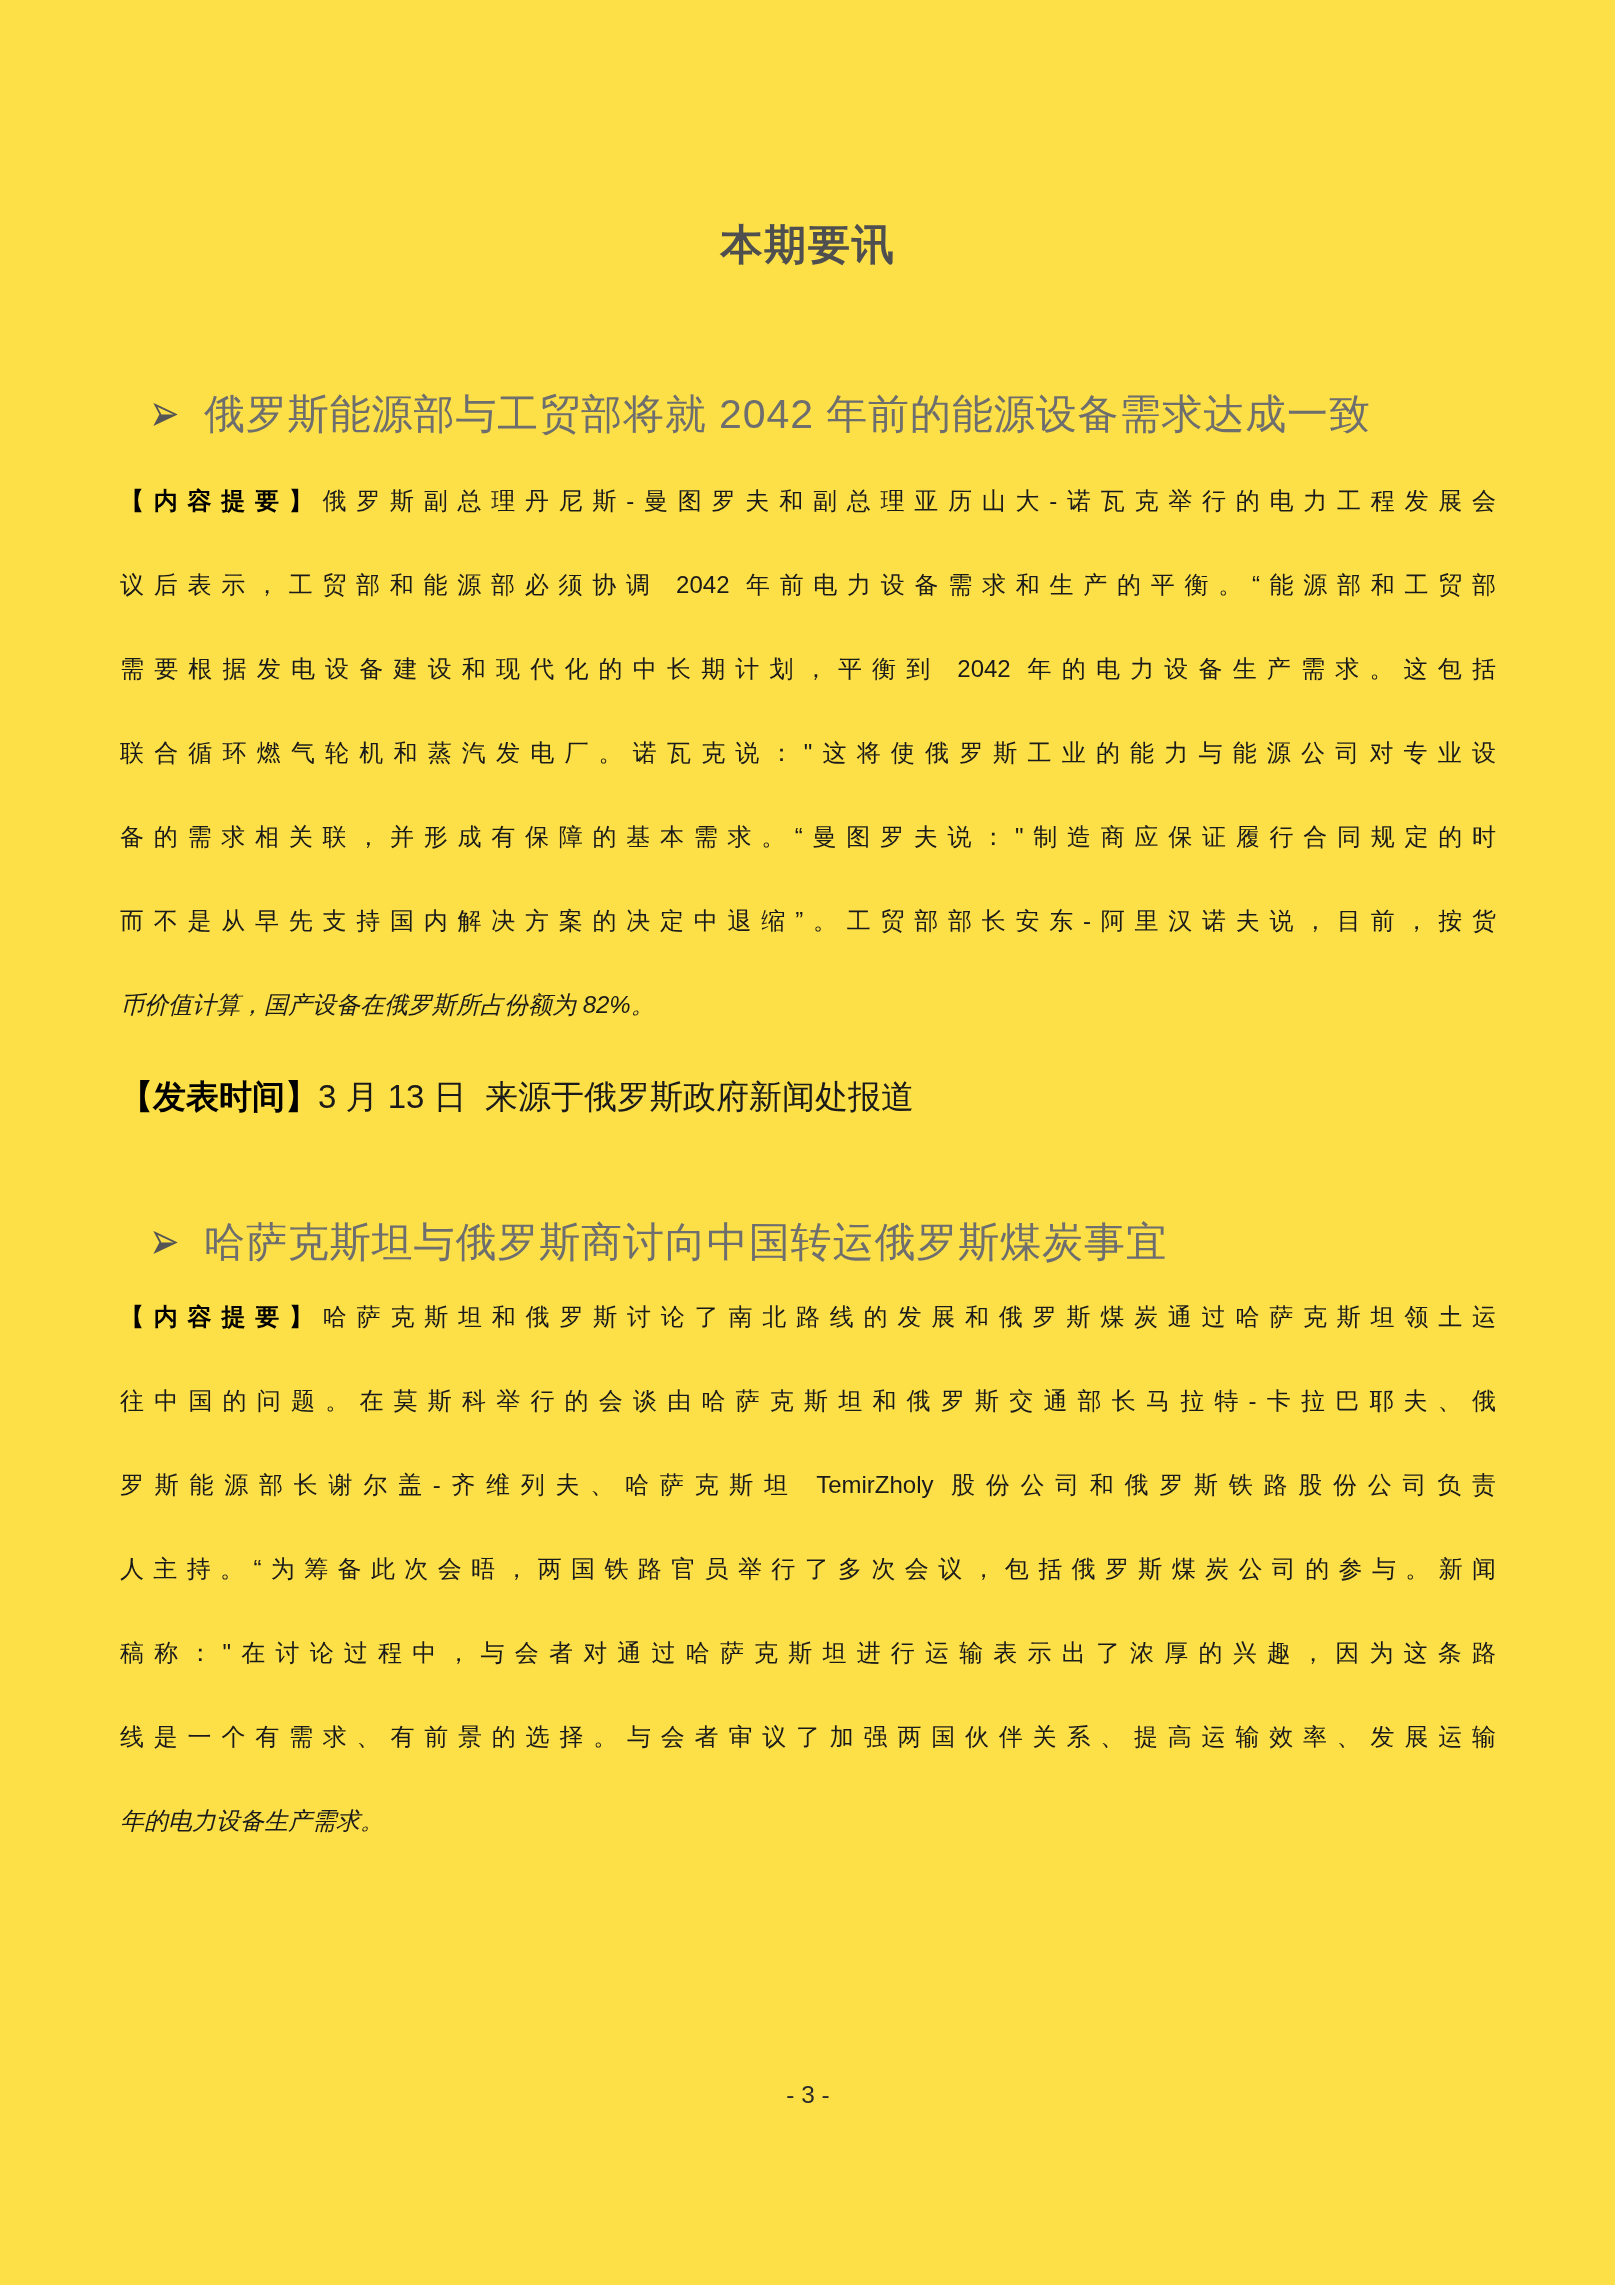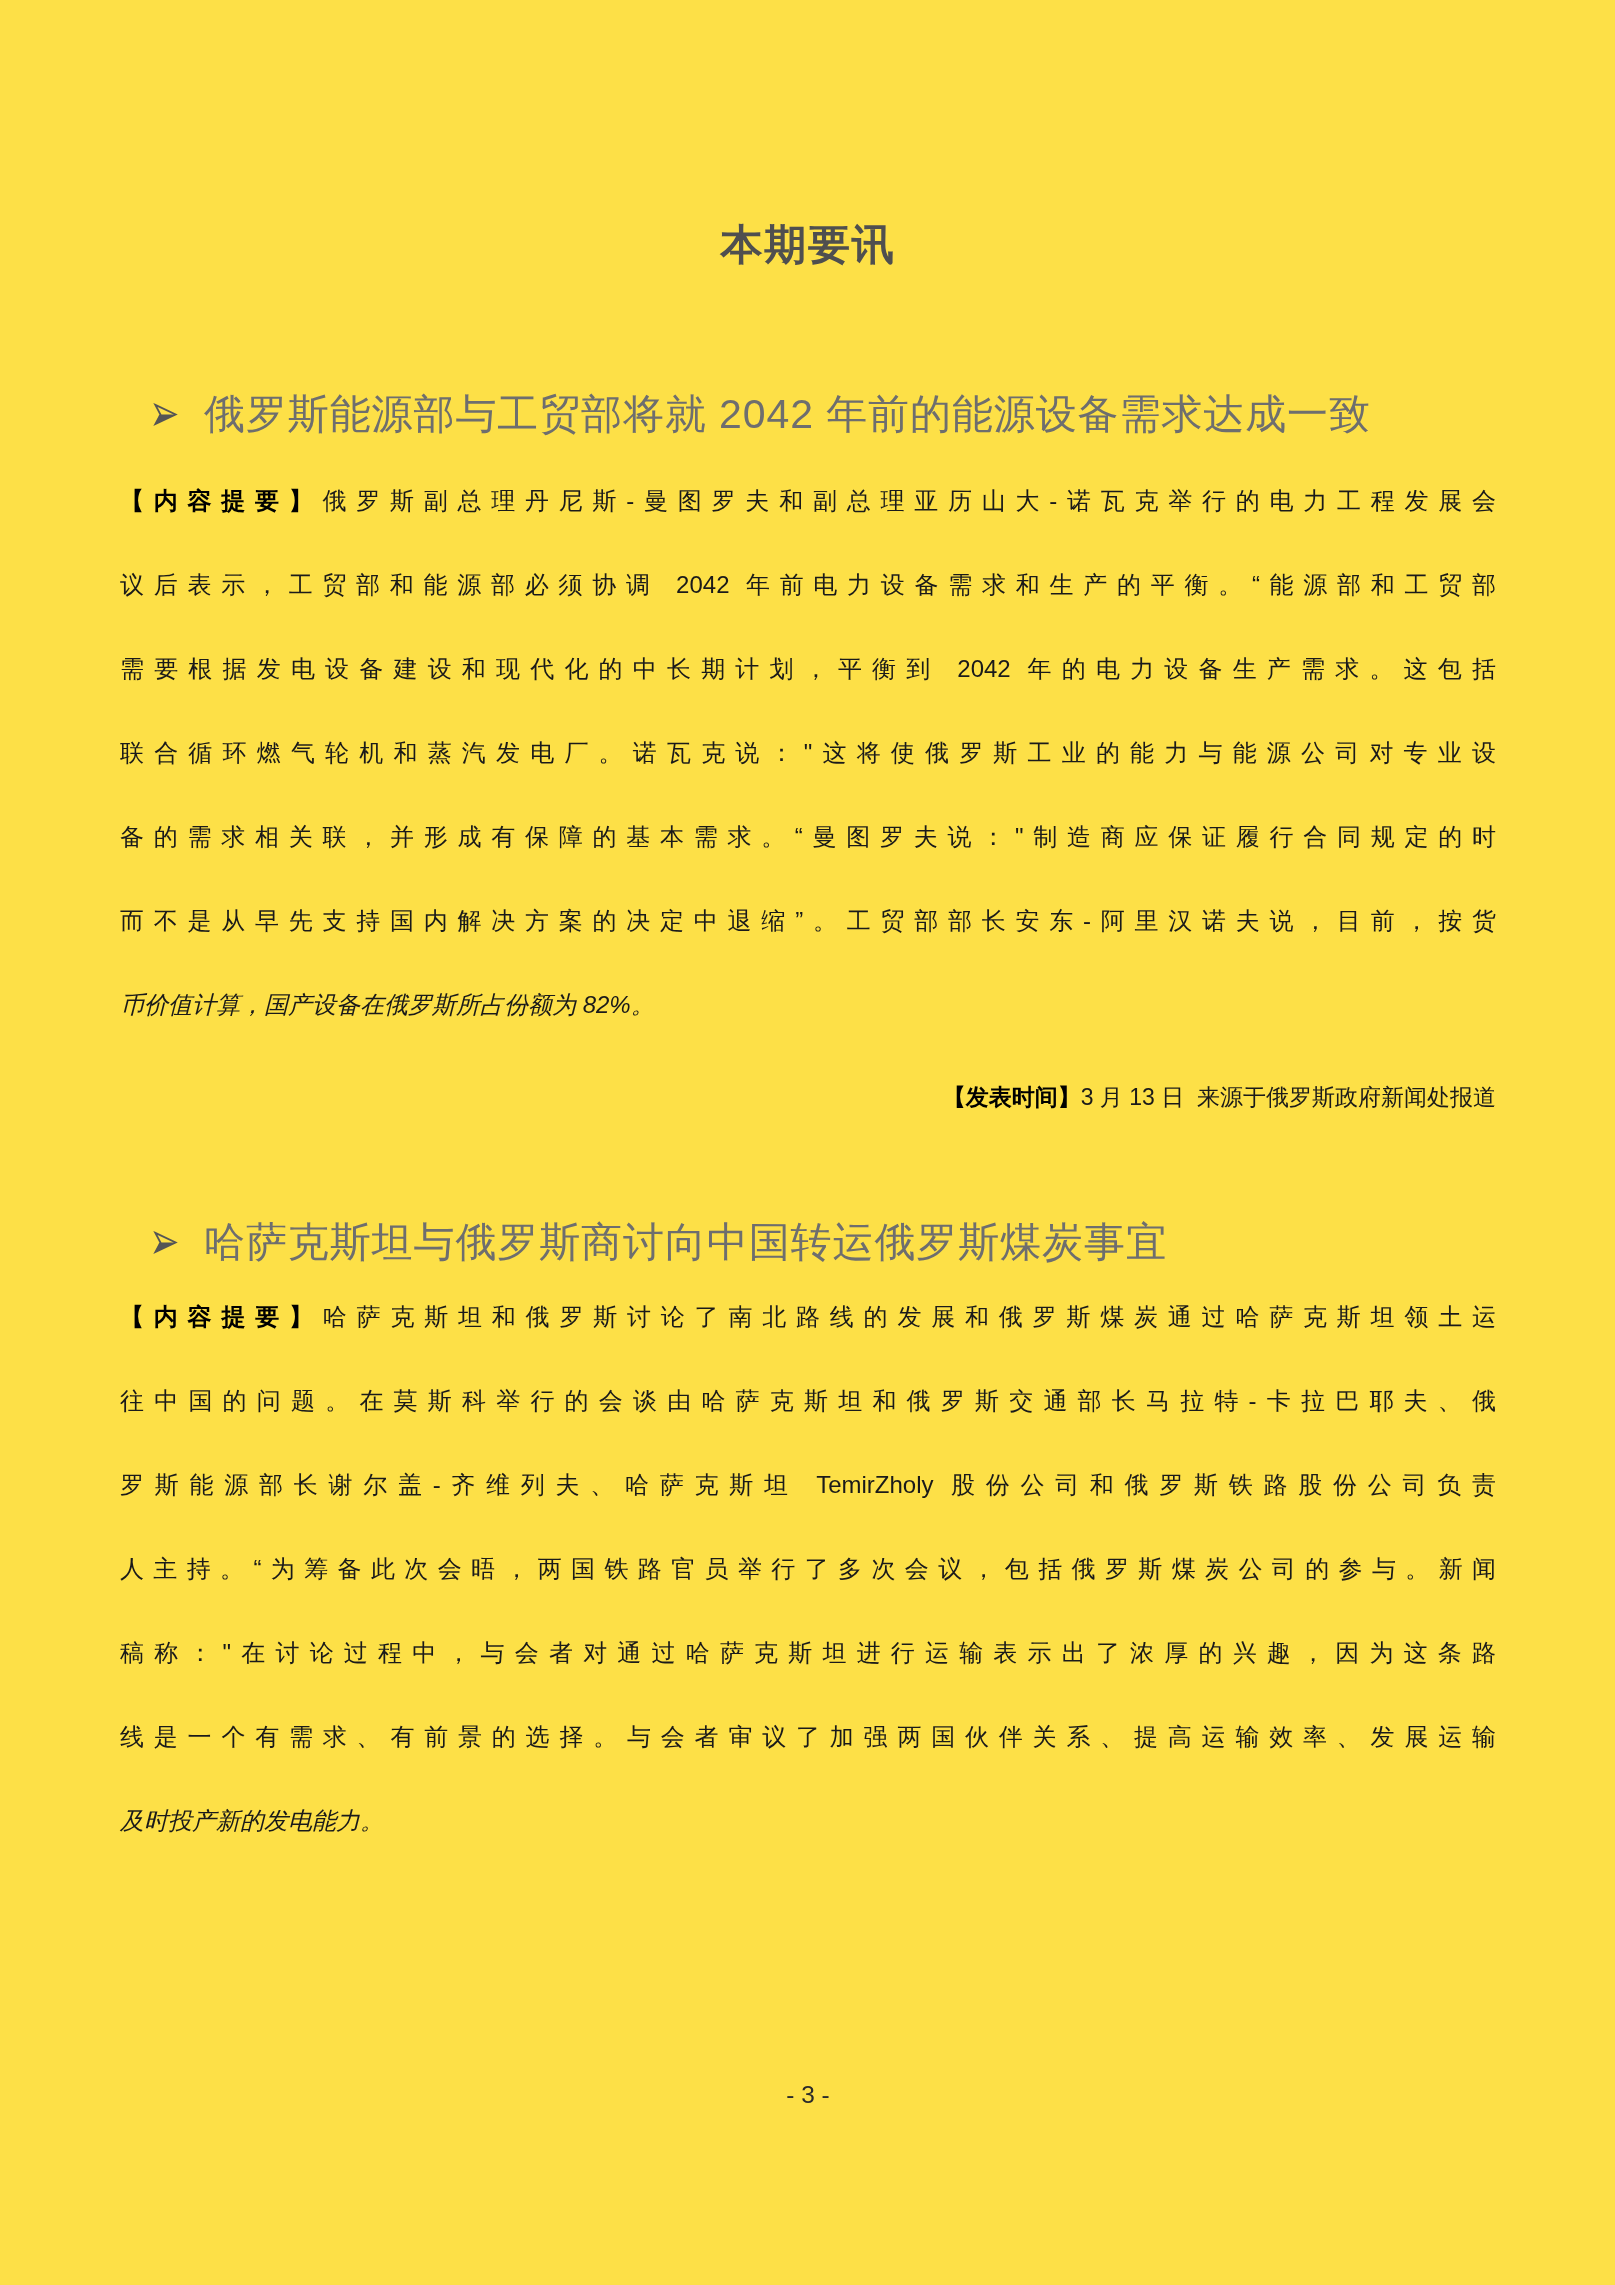--- a/index.html
+++ b/index.html
@@ -54,25 +54,25 @@
   }
   .line.last {
     text-align: left;
     text-align-last: left;
     font-style: italic;
   }
   .label { font-weight: bold; color: #000000; }
 
   .publish-line {
     margin-top: 8.1px;
-    font-size: 23px;
+    font-size: 33px;
     color: #1a1a1a;
     line-height: 84px;
     height: 84px;
-    text-align: right;
+    text-align: left;
     white-space: nowrap;
   }
   .publish-text { white-space: pre; }
 
   .page-footer {
     position: absolute;
     left: 0;
     right: 0;
     top: 2077px;
     text-align: center;
@@ -123,21 +123,21 @@
 
     <div class="para p2">
       <div class="line">
         <span class="label">【内容提要】</span><span>哈萨克斯坦和俄罗斯讨论了南北路线的发展和俄罗斯煤炭通过哈萨克斯坦领土运</span>
       </div>
       <div class="line">往中国的问题。在莫斯科举行的会谈由哈萨克斯坦和俄罗斯交通部长马拉特-卡拉巴耶夫、俄</div>
       <div class="line">罗斯能源部长谢尔盖-齐维列夫、哈萨克斯坦 TemirZholy 股份公司和俄罗斯铁路股份公司负责</div>
       <div class="line">人主持。“为筹备此次会晤，两国铁路官员举行了多次会议，包括俄罗斯煤炭公司的参与。新闻</div>
       <div class="line">稿称："在讨论过程中，与会者对通过哈萨克斯坦进行运输表示出了浓厚的兴趣，因为这条路</div>
       <div class="line">线是一个有需求、有前景的选择。与会者审议了加强两国伙伴关系、提高运输效率、发展运输</div>
-      <div class="line last">及时投产新的发电能力。</div>
+      <div class="line last">年的电力设备生产需求。</div>
     </div>
 
 
   </div>
 
   <div class="page-footer">- 3 -</div>
 </div>
 
 
 </body></html>

